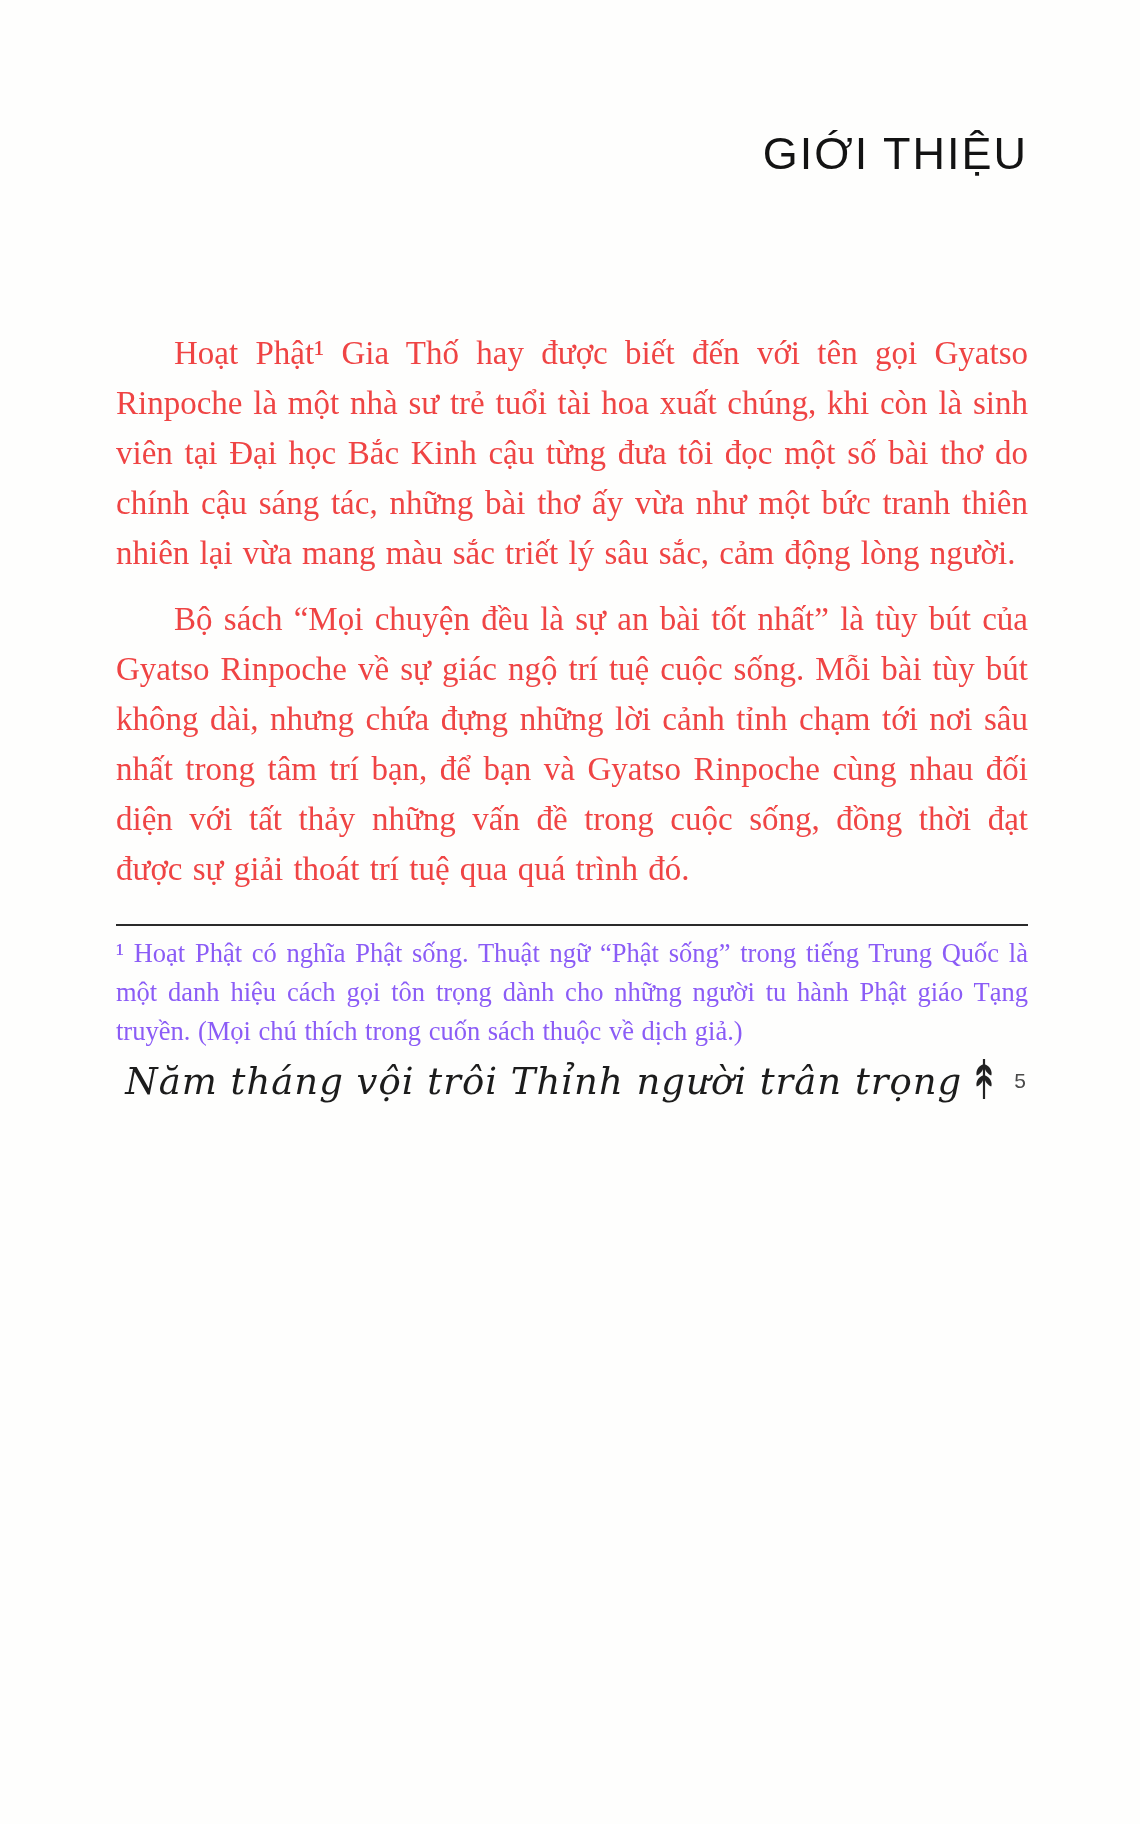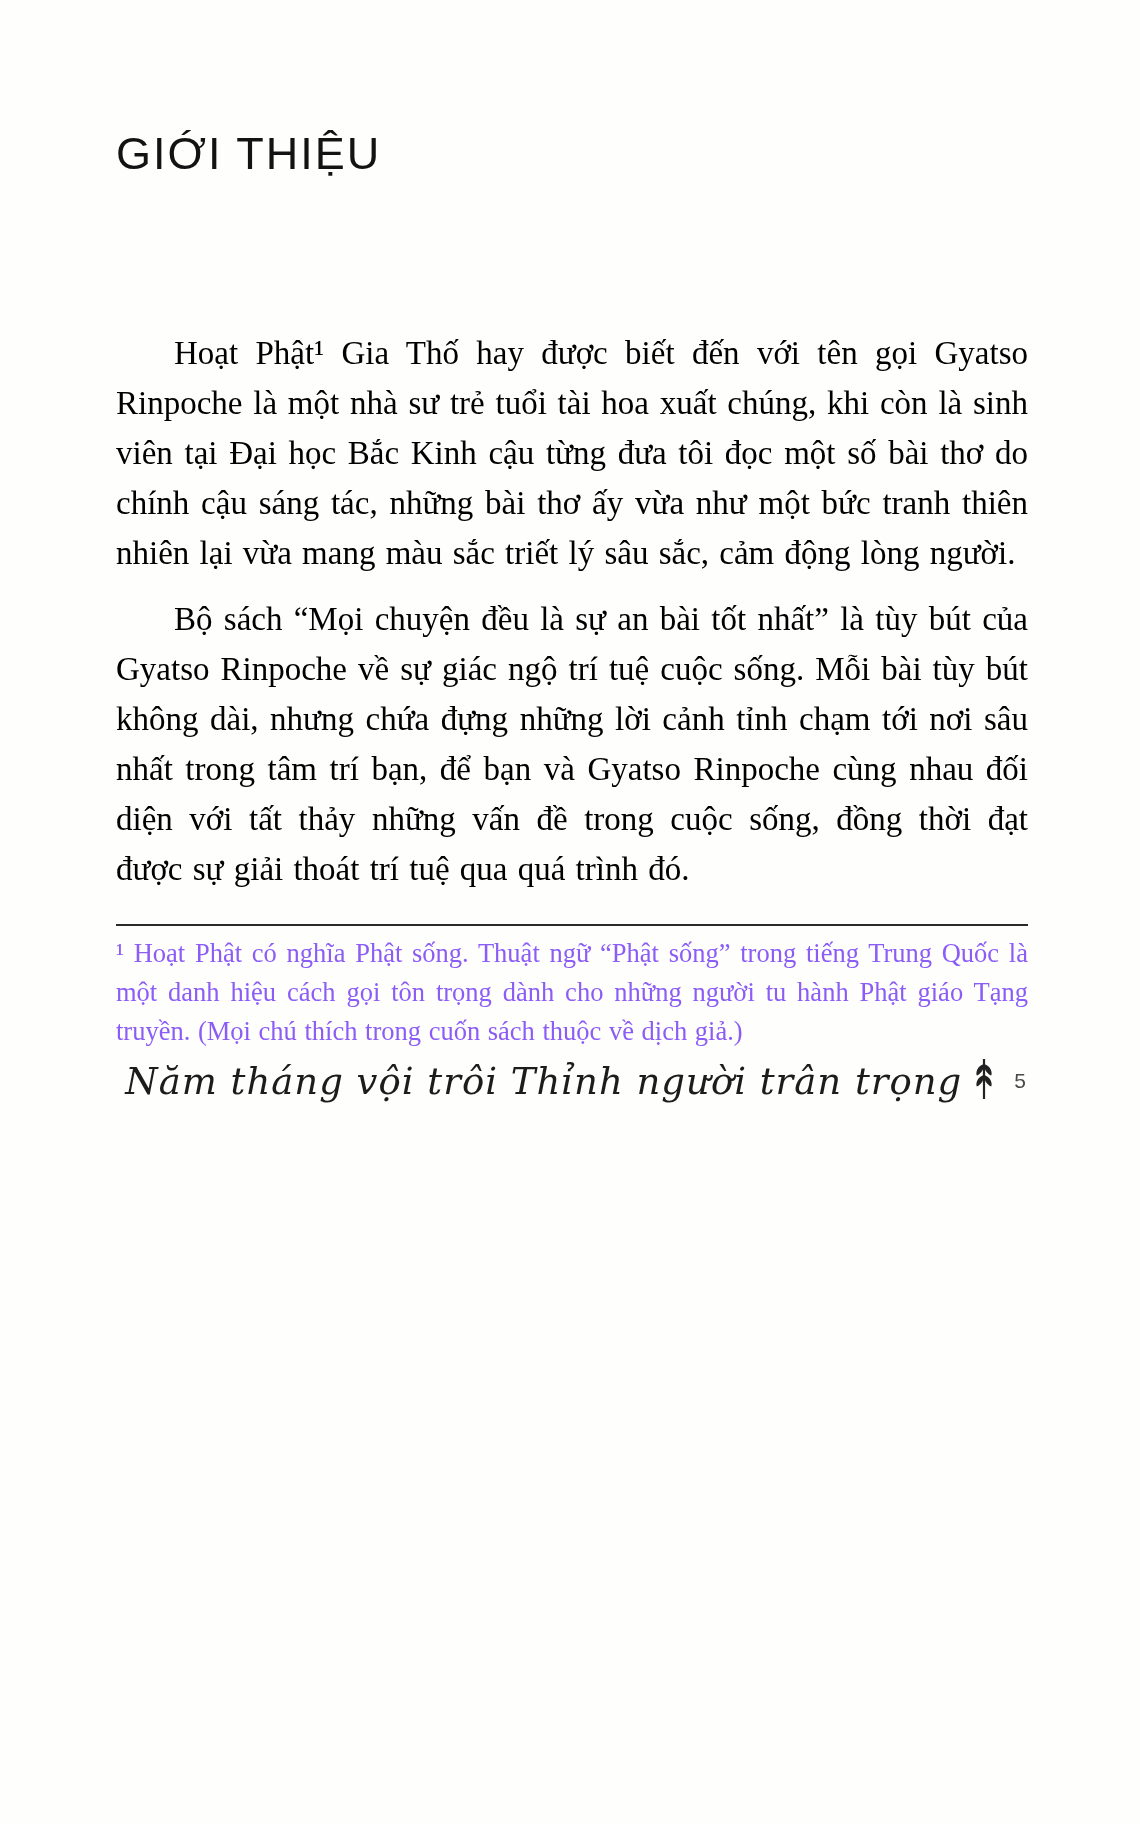--- a/index.html
+++ b/index.html
@@ -13,37 +13,37 @@
     height: 1824px;
     margin: 0 auto;
     background: #fefefdff;
     box-sizing: border-box;
     padding: 0 112px 0 116px;
     color: #17130f;
     overflow: hidden;
   }
   .title {
     margin: 128px 0 8px 0;
-    text-align: left;
+    text-align: right;
     font-family: "Liberation Sans", "DejaVu Sans", sans-serif;
     font-weight: 400;
     font-size: 45px;
     letter-spacing: 2px;
     color: #131313;
   }
   .body-text {
     margin-top: 148px;
   }
   .para {
     margin: 0;
     font-size: 33px;
     line-height: 50px;
     text-align: justify;
     text-indent: 58px;
-    color: #000000;
+    color: #ef4444;
     word-spacing: 2px;
   }
   .para + .para { margin-top: 16px; }
   .footnote-sep {
     margin-top: 30px;
     border: none;
     border-top: 2px solid #2a2a2a;
     width: 100%;
   }
   .footnote {

